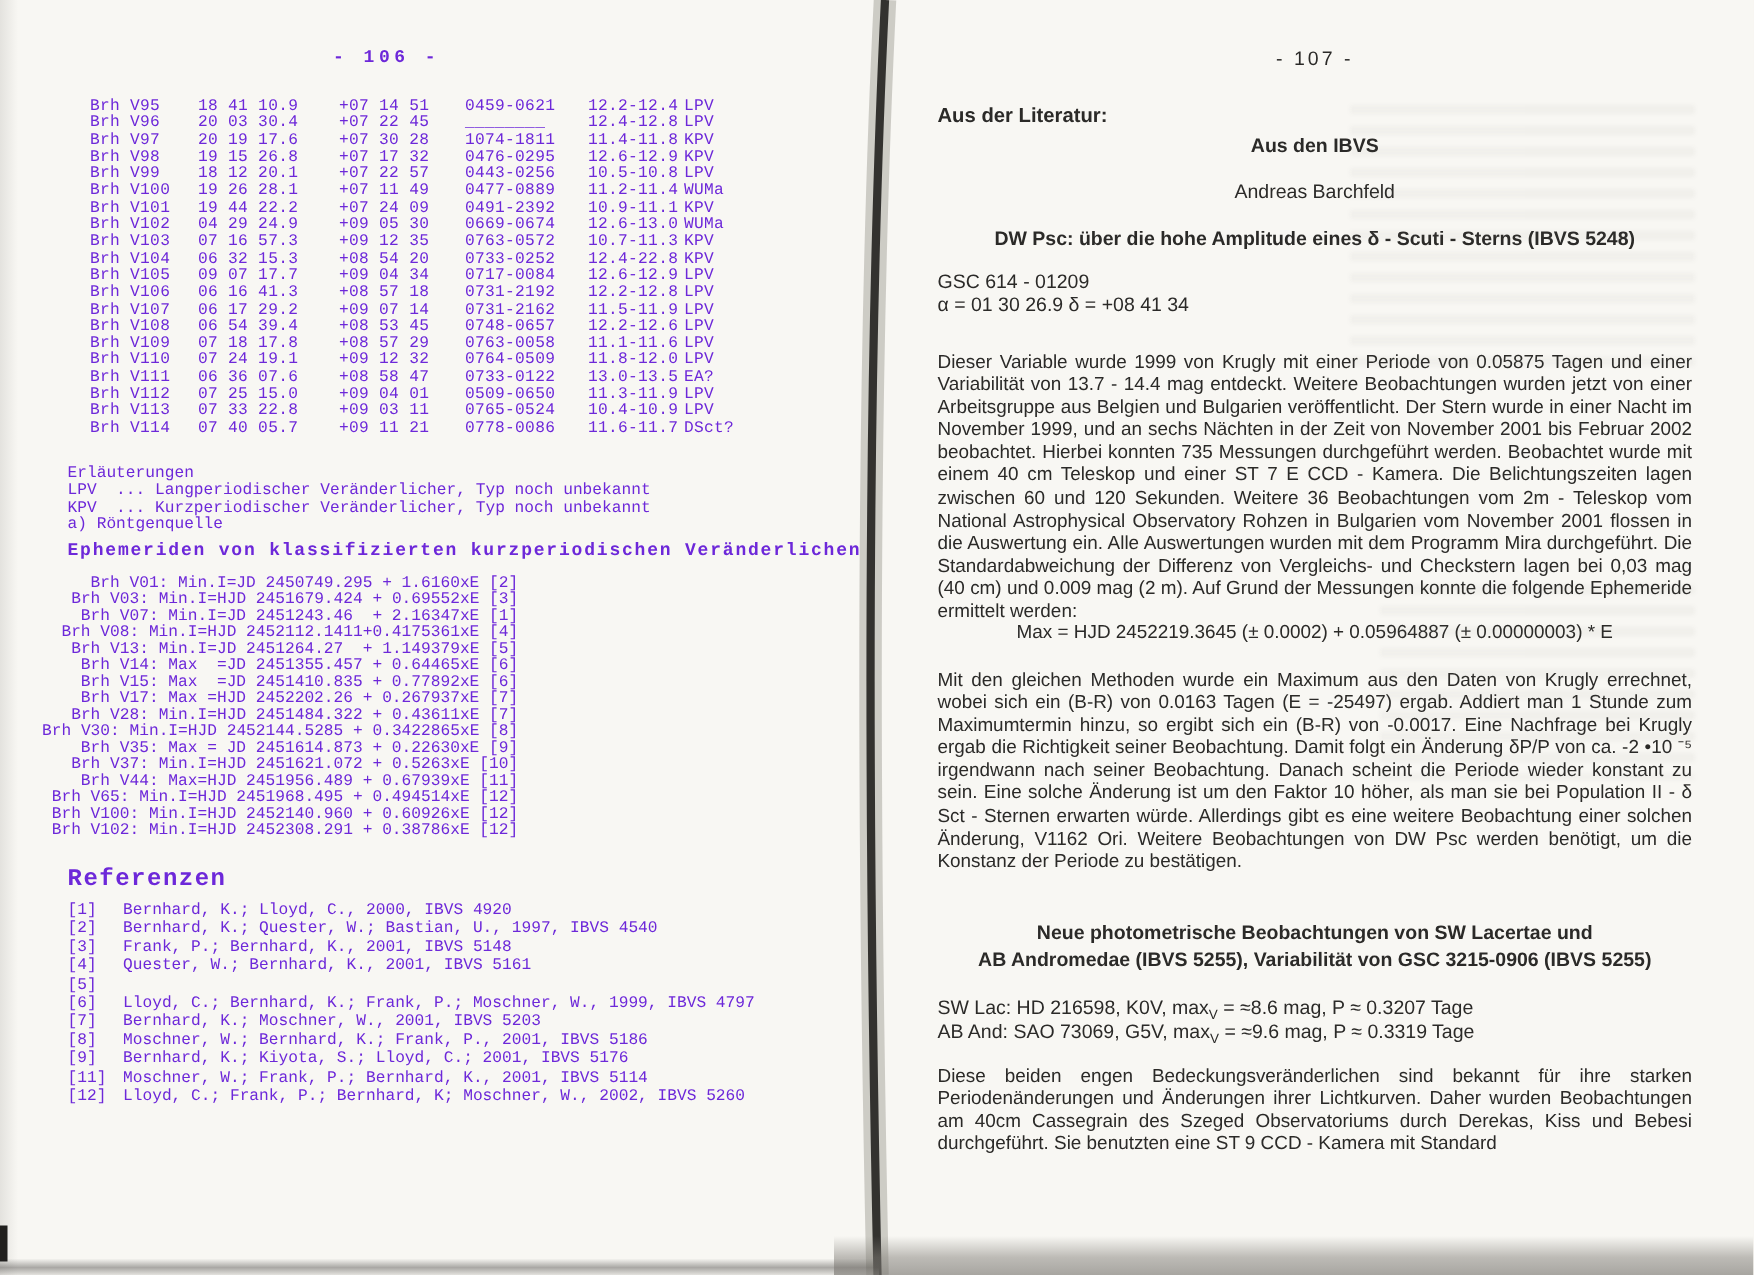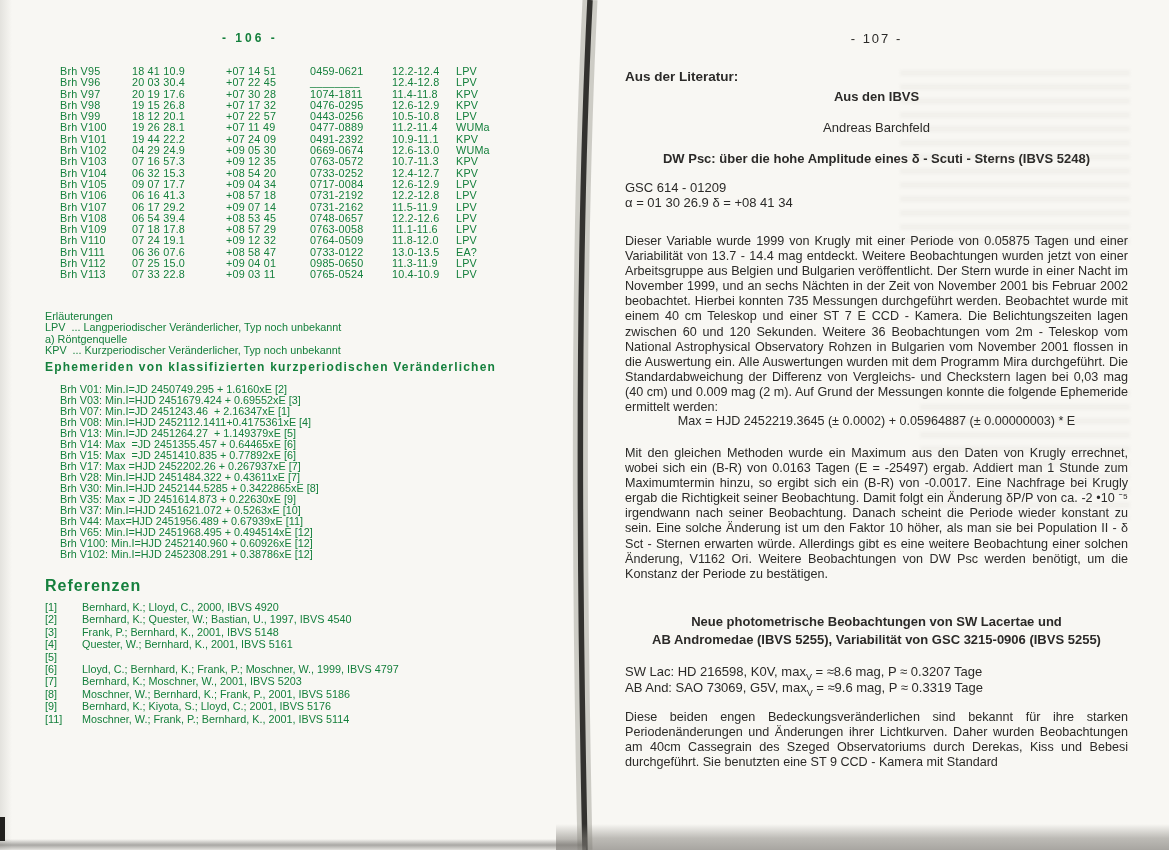--- a/index.html
+++ b/index.html
@@ -16,35 +16,35 @@
   .gutter-svg { position:absolute; left:556px; top:0; pointer-events:none; }
   .shadow-bottom-right { position:absolute; left:556px; right:0; bottom:0; height:26px;
     background:linear-gradient(to bottom, rgba(130,127,121,0) 0%, rgba(130,127,121,0.5) 55%, rgba(118,115,110,0.62) 100%); }
   .shadow-bottom-left { position:absolute; left:0; width:586px; bottom:0; height:11px;
     background:linear-gradient(to bottom, rgba(60,58,55,0) 0%, rgba(60,58,55,0.42) 55%, rgba(190,188,184,0.35) 100%); }
   .corner-notch { position:absolute; left:0; bottom:9px; width:5px; height:24px; background:#21201e; }
   .bleed { position:absolute; filter:blur(1.5px); opacity:0.55;
     background:repeating-linear-gradient(to bottom, rgba(120,118,108,0.10) 0px, rgba(120,118,108,0.10) 6px, rgba(120,118,108,0) 6px, rgba(120,118,108,0) 14px); }
 
   
-  .mono { font-family:Liberation Sans, sans-serif; color:#15803d; }
+  .mono { font-family:Liberation Mono, monospace; color:#6d28d9; }
   .pageno-left { position:absolute; left:222px; top:31px; font-size:12px; font-weight:bold;
     letter-spacing:3px; }
   .star-table { position:absolute; left:45px; top:66px; font-size:10.8px; letter-spacing:0.2px; }
   .t-row { display:flex; height:11.3px; line-height:11.3px; white-space:pre; }
   .c-name { width:72px;padding-left:15px; } .c-ra { width:94px; } .c-dec { width:84px; }
   .c-gsc { width:82px; } .c-mag { width:64px; } .c-type { flex:1; }
 
   .notes { position:absolute; left:45px; top:311px; font-size:10.8px; }
   .notes-title { height:11.4px; line-height:11.4px; }
   .note-line { height:11.4px; line-height:11.4px; white-space:pre; }
 
   .eph-heading { position:absolute; left:45px; top:360px; font-size:12px; font-weight:bold;
     letter-spacing:1.2px; }
-  .eph-list { position:absolute; left:60px; top:384px; font-size:10.8px; }
+  .eph-list { position:absolute; left:28px; top:384px; font-size:10.8px;text-align:right; }
   .eph-line { height:11px; line-height:11px; white-space:pre; }
 
   .ref-heading { position:absolute; left:45px; top:577px; font-size:16px; font-weight:bold;
     letter-spacing:1px; }
   .ref-list { position:absolute; left:45px; top:601px; font-size:10.8px; }
   .ref-row { display:flex; height:12.4px; line-height:12.4px; white-space:pre; }
   .ref-label { width:37px; }
   .ref-url { text-decoration:underline; }
 
   
@@ -147,21 +147,21 @@
         <span class="c-dec">+09 12 35</span>
         <span class="c-gsc">0763-0572</span>
         <span class="c-mag">10.7-11.3</span>
         <span class="c-type">KPV</span>
       </div>
         <div class="t-row">
         <span class="c-name">Brh V104</span>
         <span class="c-ra">06 32 15.3</span>
         <span class="c-dec">+08 54 20</span>
         <span class="c-gsc">0733-0252</span>
-        <span class="c-mag">12.4-12.7</span>
+        <span class="c-mag">12.4-22.8</span>
         <span class="c-type">KPV</span>
       </div>
         <div class="t-row">
         <span class="c-name">Brh V105</span>
         <span class="c-ra">09 07 17.7</span>
         <span class="c-dec">+09 04 34</span>
         <span class="c-gsc">0717-0084</span>
         <span class="c-mag">12.6-12.9</span>
         <span class="c-type">LPV</span>
       </div>
@@ -210,41 +210,49 @@
         <span class="c-ra">06 36 07.6</span>
         <span class="c-dec">+08 58 47</span>
         <span class="c-gsc">0733-0122</span>
         <span class="c-mag">13.0-13.5</span>
         <span class="c-type">EA?</span>
       </div>
         <div class="t-row">
         <span class="c-name">Brh V112</span>
         <span class="c-ra">07 25 15.0</span>
         <span class="c-dec">+09 04 01</span>
-        <span class="c-gsc">0985-0650</span>
+        <span class="c-gsc">0509-0650</span>
         <span class="c-mag">11.3-11.9</span>
         <span class="c-type">LPV</span>
       </div>
         <div class="t-row">
         <span class="c-name">Brh V113</span>
         <span class="c-ra">07 33 22.8</span>
         <span class="c-dec">+09 03 11</span>
         <span class="c-gsc">0765-0524</span>
         <span class="c-mag">10.4-10.9</span>
         <span class="c-type">LPV</span>
       </div>
+        <div class="t-row">
+        <span class="c-name">Brh V114</span>
+        <span class="c-ra">07 40 05.7</span>
+        <span class="c-dec">+09 11 21</span>
+        <span class="c-gsc">0778-0086</span>
+        <span class="c-mag">11.6-11.7</span>
+        <span class="c-type">DSct?</span>
+      </div>
       </div>
 
     <div class="mono notes">
       <div class="notes-title">Erläuterungen</div>
       <div>
 
       <div class="note-line">LPV  ... Langperiodischer Veränderlicher, Typ noch unbekannt</div>
+          <div class="note-line">KPV  ... Kurzperiodischer Veränderlicher, Typ noch unbekannt</div>
           <div class="note-line">a) Röntgenquelle</div>
-          <div class="note-line">KPV  ... Kurzperiodischer Veränderlicher, Typ noch unbekannt</div>
         </div>
     </div>
 
     <div class="mono eph-heading">Ephemeriden von klassifizierten kurzperiodischen Veränderlichen</div>
 
     <div class="mono eph-list">
 
     <div class="eph-line">Brh V01: Min.I=JD 2450749.295 + 1.6160xE [2]</div>
         <div class="eph-line">Brh V03: Min.I=HJD 2451679.424 + 0.69552xE [3]</div>
         <div class="eph-line">Brh V07: Min.I=JD 2451243.46  + 2.16347xE [1]</div>
@@ -299,20 +307,24 @@
         <span class="ref-text"><span>Moschner, W.; Bernhard, K.; Frank, P., 2001, IBVS 5186</span><span class="ref-url"></span><span></span></span>
       </div>
         <div class="ref-row">
         <span class="ref-label">[9]</span>
         <span class="ref-text"><span>Bernhard, K.; Kiyota, S.; Lloyd, C.; 2001, IBVS 5176</span><span class="ref-url"></span><span></span></span>
       </div>
         <div class="ref-row">
         <span class="ref-label">[11]</span>
         <span class="ref-text"><span>Moschner, W.; Frank, P.; Bernhard, K., 2001, IBVS 5114</span><span class="ref-url"></span><span></span></span>
       </div>
+        <div class="ref-row">
+        <span class="ref-label">[12]</span>
+        <span class="ref-text"><span>Lloyd, C.; Frank, P.; Bernhard, K; Moschner, W., 2002, IBVS 5260</span><span class="ref-url"></span><span></span></span>
+      </div>
       </div>
   </div>
 
   <div>
     <div class="r-col r-pageno">- 107 -</div>
 
     <div class="r-col r-kicker">Aus der Literatur:</div>
 
     <div class="r-col r-title">Aus den IBVS</div>
 

